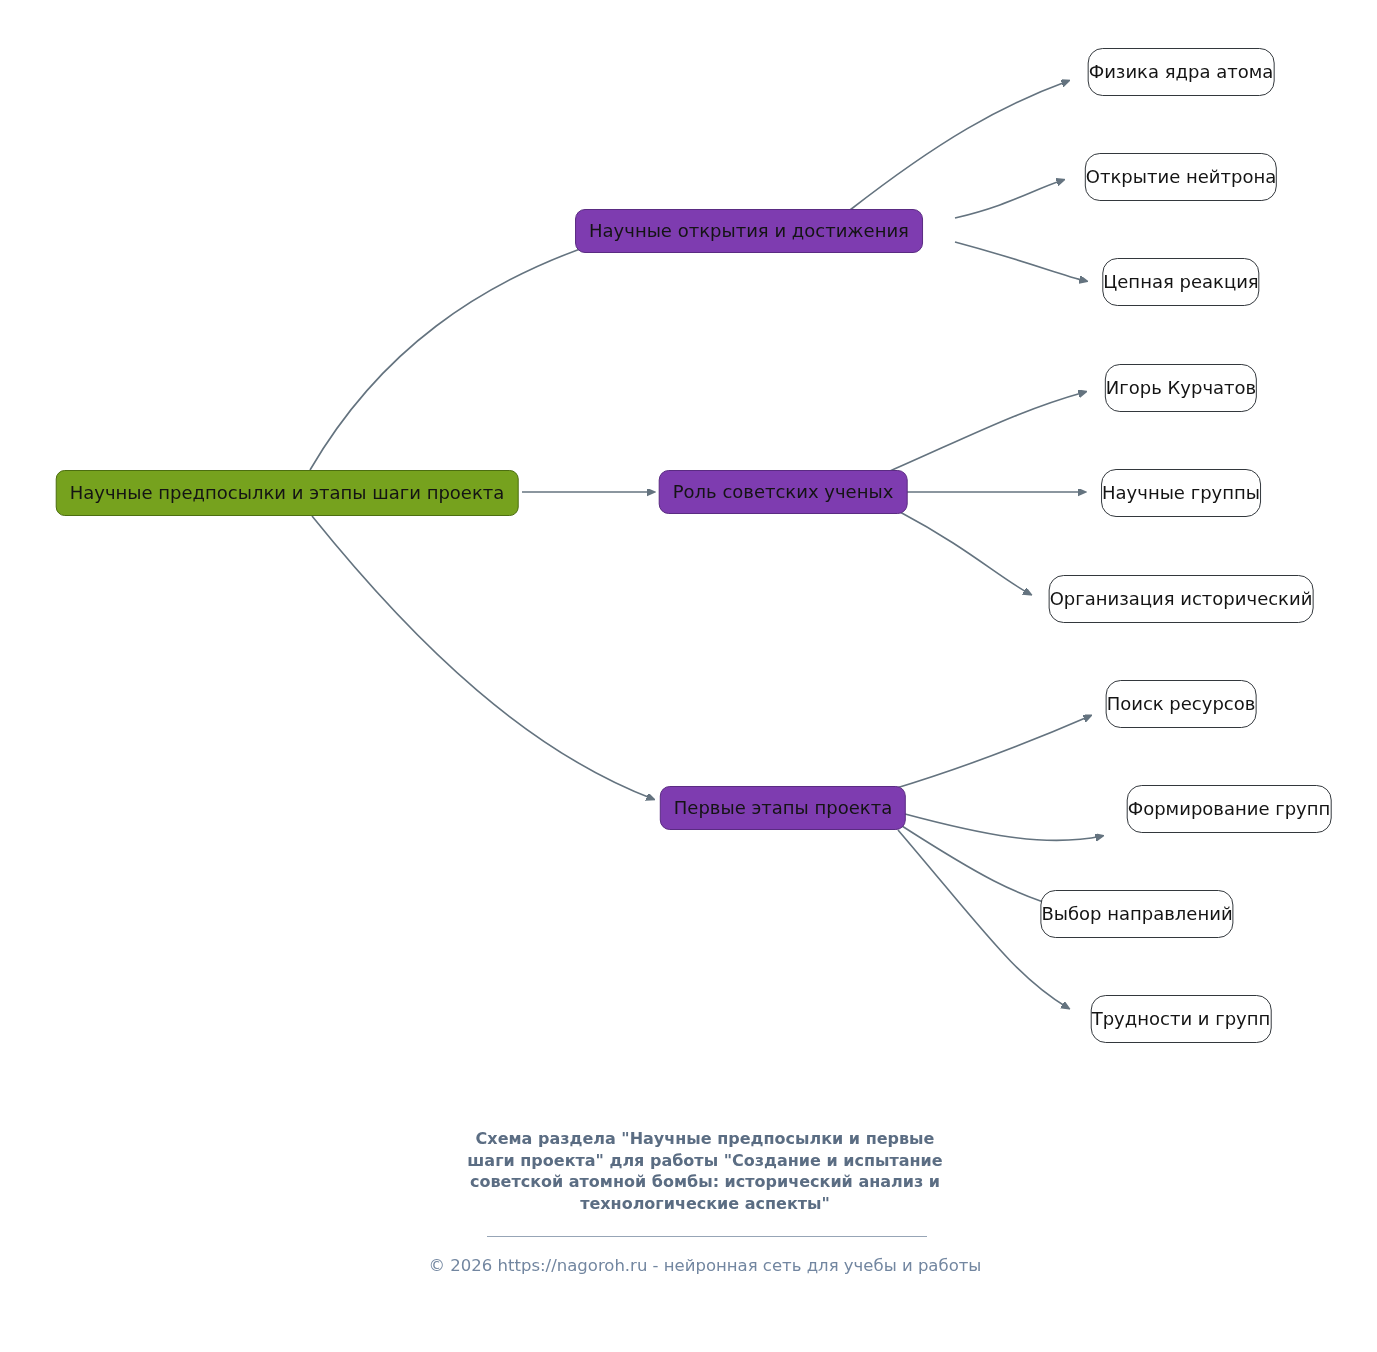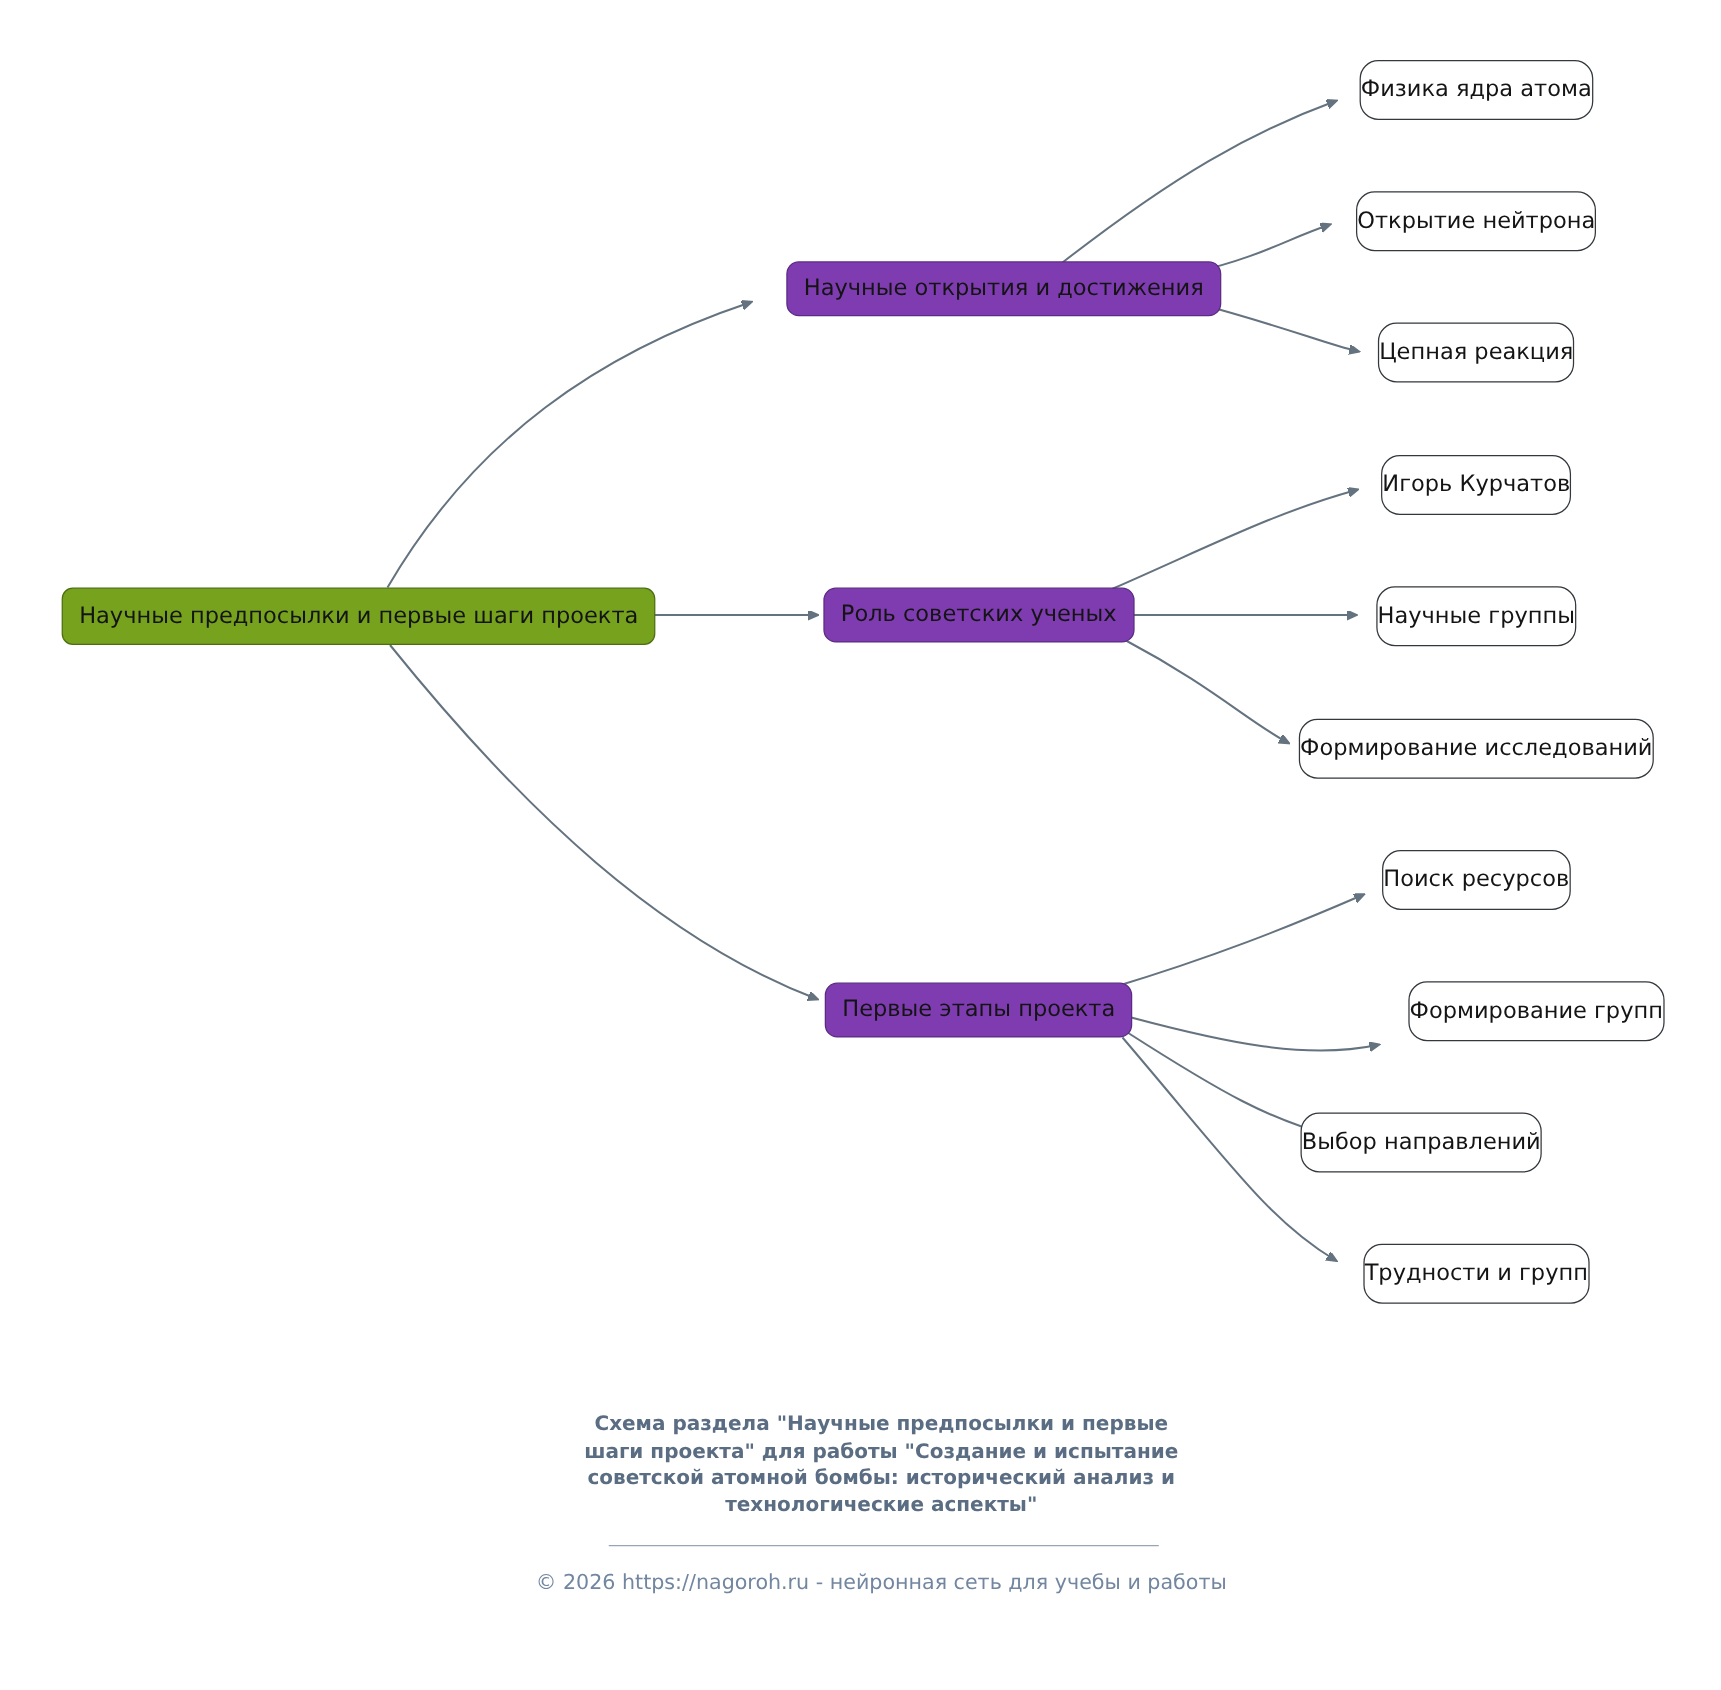--- a/index.html
+++ b/index.html
@@ -21,21 +21,21 @@
     white-space:nowrap; font-size:18px; color:#141414; line-height:1;
   }
   .node-root{
     background:var(--root-node); border:1.5px solid var(--root-border);
     border-radius:9px; padding:13px 13px; left:287px; top:493px;
   }
   .node-branch{
     background:var(--branch-node); border:1.5px solid var(--branch-border);
     border-radius:10px; padding:12px 13px;
   }
-  .b1{left:803px; top:231px;} .b2{left:783px; top:492px;} .b3{left:783px; top:808px;}
+  .b1{left:749px; top:231px;} .b2{left:783px; top:492px;} .b3{left:783px; top:808px;}
   .node-leaf{
     background:#ffffff; border:1.6px solid var(--leaf-border);
     border-radius:15px; padding:14px 0;
   }
   .l1{left:1181px; top:72px;}  .l2{left:1181px; top:177px;} .l3{left:1181px; top:282px;}
   .l4{left:1181px; top:388px;} .l5{left:1181px; top:493px;} .l6{left:1181px; top:599px;}
   .l7{left:1181px; top:704px;} .l8{left:1181px; top:809px;margin-left:48px;} .l9{left:1137px; top:914px;}
   .l10{left:1181px; top:1019px;}
   .caption{
     position:absolute; left:705px; top:1128px; transform:translateX(-50%);
@@ -75,21 +75,21 @@
     <path d="M 902 492 C 960 492, 1020 492, 1084 492" marker-end="url(#arrow)"></path>
     <path d="M 900 512 C 968 548, 1000 578, 1030 594" marker-end="url(#arrow)"></path>
 
     <path d="M 890 790 C 970 766, 1030 742, 1090 716" marker-end="url(#arrow)"></path>
     <path d="M 905 814 C 980 834, 1045 848, 1102 836" marker-end="url(#arrow)"></path>
     <path d="M 902 826 C 980 876, 1015 895, 1066 909" marker-end="url(#arrow)"></path>
     <path d="M 898 830 C 985 932, 1015 976, 1068 1008" marker-end="url(#arrow)"></path>
   </svg>
 
   <div class="node node-root">
-    <span>Научные предпосылки и первые шаги проекта</span>
+    <span>Научные предпосылки и этапы шаги проекта</span>
   </div>
 
   <div class="node node-branch b1">
     <span>Научные открытия и достижения</span>
   </div>
   <div class="node node-branch b2">
     <span>Роль советских ученых</span>
   </div>
   <div class="node node-branch b3">
     <span>Первые этапы проекта</span>
@@ -104,21 +104,21 @@
   <div class="node node-leaf l3">
     <span>Цепная реакция</span>
   </div>
   <div class="node node-leaf l4">
     <span>Игорь Курчатов</span>
   </div>
   <div class="node node-leaf l5">
     <span>Научные группы</span>
   </div>
   <div class="node node-leaf l6">
-    <span>Формирование исследований</span>
+    <span>Организация исторический</span>
   </div>
   <div class="node node-leaf l7">
     <span>Поиск ресурсов</span>
   </div>
   <div class="node node-leaf l8">
     <span>Формирование групп</span>
   </div>
   <div class="node node-leaf l9">
     <span>Выбор направлений</span>
   </div>

